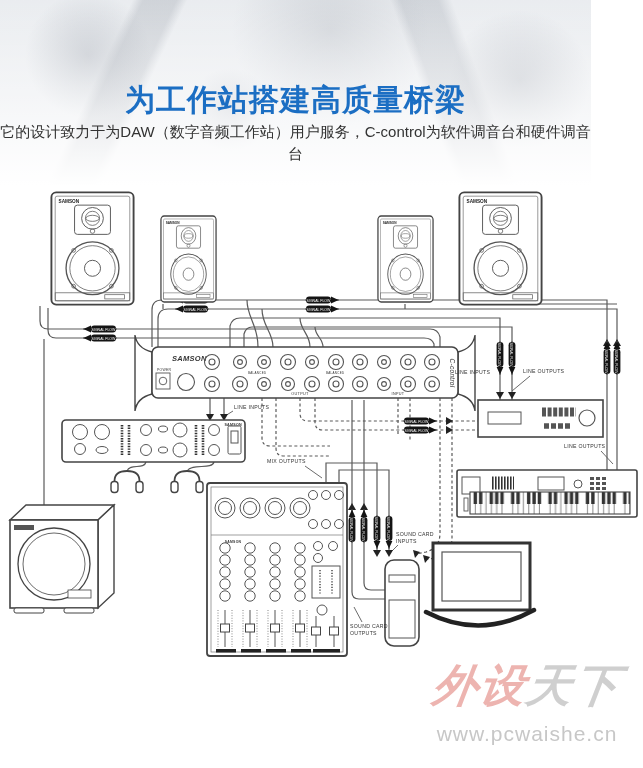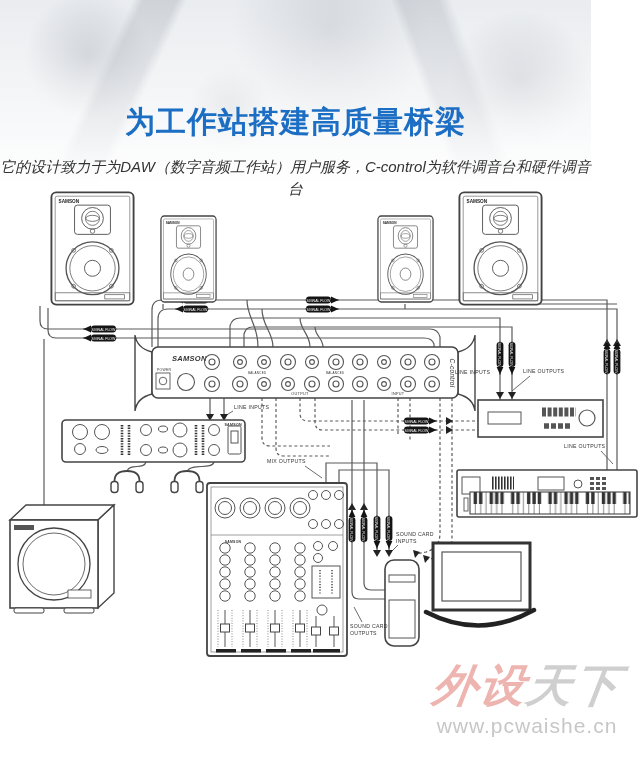--- a/index.html
+++ b/index.html
@@ -1,47 +1,47 @@
 <!DOCTYPE html>
 <html><head>
 <meta charset="utf-8">
 <style>
   html,body{margin:0;padding:0;}
   body{font-family:"Liberation Sans", sans-serif;}
   .page{position:relative;width:643px;height:768px;background:#fff;overflow:hidden;}
 
   
-  .banner{position:relative;width:591px;height:186px;box-sizing:border-box;padding-top:102px;}
+  .banner{position:relative;width:591px;height:186px;box-sizing:border-box;padding-top:80px;}
   .banner::before{content:'';position:absolute;inset:0;z-index:0;background:
     radial-gradient(circle 90px at 88px 55px, rgba(96,106,122,.32), rgba(96,106,122,0) 70%),
     radial-gradient(circle 140px at 330px 30px, rgba(120,128,140,.26), rgba(120,128,140,0) 70%),
     radial-gradient(circle 100px at 520px 80px, rgba(110,118,132,.30), rgba(110,118,132,0) 70%),
     radial-gradient(circle 60px at 230px 110px, rgba(100,110,125,.22), rgba(100,110,125,0) 70%),
     linear-gradient(115deg, rgba(0,0,0,0) 120px, rgba(90,100,115,.22) 130px, rgba(90,100,115,.22) 160px, rgba(0,0,0,0) 170px),
     linear-gradient(70deg, rgba(0,0,0,0) 430px, rgba(100,110,125,.22) 440px, rgba(100,110,125,.22) 475px, rgba(0,0,0,0) 488px),
     linear-gradient(#e6e9ed,#eceef1);}
   .banner::after{content:'';position:absolute;inset:0;z-index:1;background:
     linear-gradient(180deg, rgba(255,255,255,.15) 0%, rgba(255,255,255,.55) 55%, #ffffff 100%);}
   .page-title{position:relative;z-index:2;margin:0;text-align:center;
     font-size:30px;font-weight:bold;letter-spacing:1px;color:#1b6ec3;}
-  .page-desc{position:relative;z-index:2;margin-top:13px;text-align:center;
-    font-size:15px;line-height:22px;color:#333;font-style:italic;}
+  .page-desc{position:relative;z-index:2;text-align:center;
+    font-size:15px;line-height:22px;color:#333;}
 
   
   svg.diagram{display:block;}
   svg text{font-family:"Liberation Sans", sans-serif;}
   .lbl{fill:#333;letter-spacing:.3px;}
 
   
   .watermark{position:absolute;left:413px;top:660px;width:228px;text-align:center;z-index:5;pointer-events:none;}
   .wm-brand{font-size:45px;line-height:52px;font-weight:bold;font-style:italic;letter-spacing:2px;transform:skewX(-8deg);
     text-shadow:2px 2px 0 rgba(255,255,255,.95), -1px -1px 0 rgba(255,255,255,.9);}
   .wm-red{color:rgba(222,118,112,.55);}
   .wm-gray{color:rgba(168,168,168,.55);}
-  .wm-url{font-size:21px;color:#c7c7c7;letter-spacing:1px;margin-top:2px;}
+  .wm-url{font-size:21px;color:#c7c7c7;letter-spacing:1px;margin-top:10px;}
 </style>
 </head>
 <body>
 
 <div class="page">
 
   <div class="banner">
     <h1 class="page-title">为工作站搭建高质量桥梁</h1>
     <div class="page-desc">
       <div>它的设计致力于为DAW（数字音频工作站）用户服务，C-control为软件调音台和硬件调音台</div>

